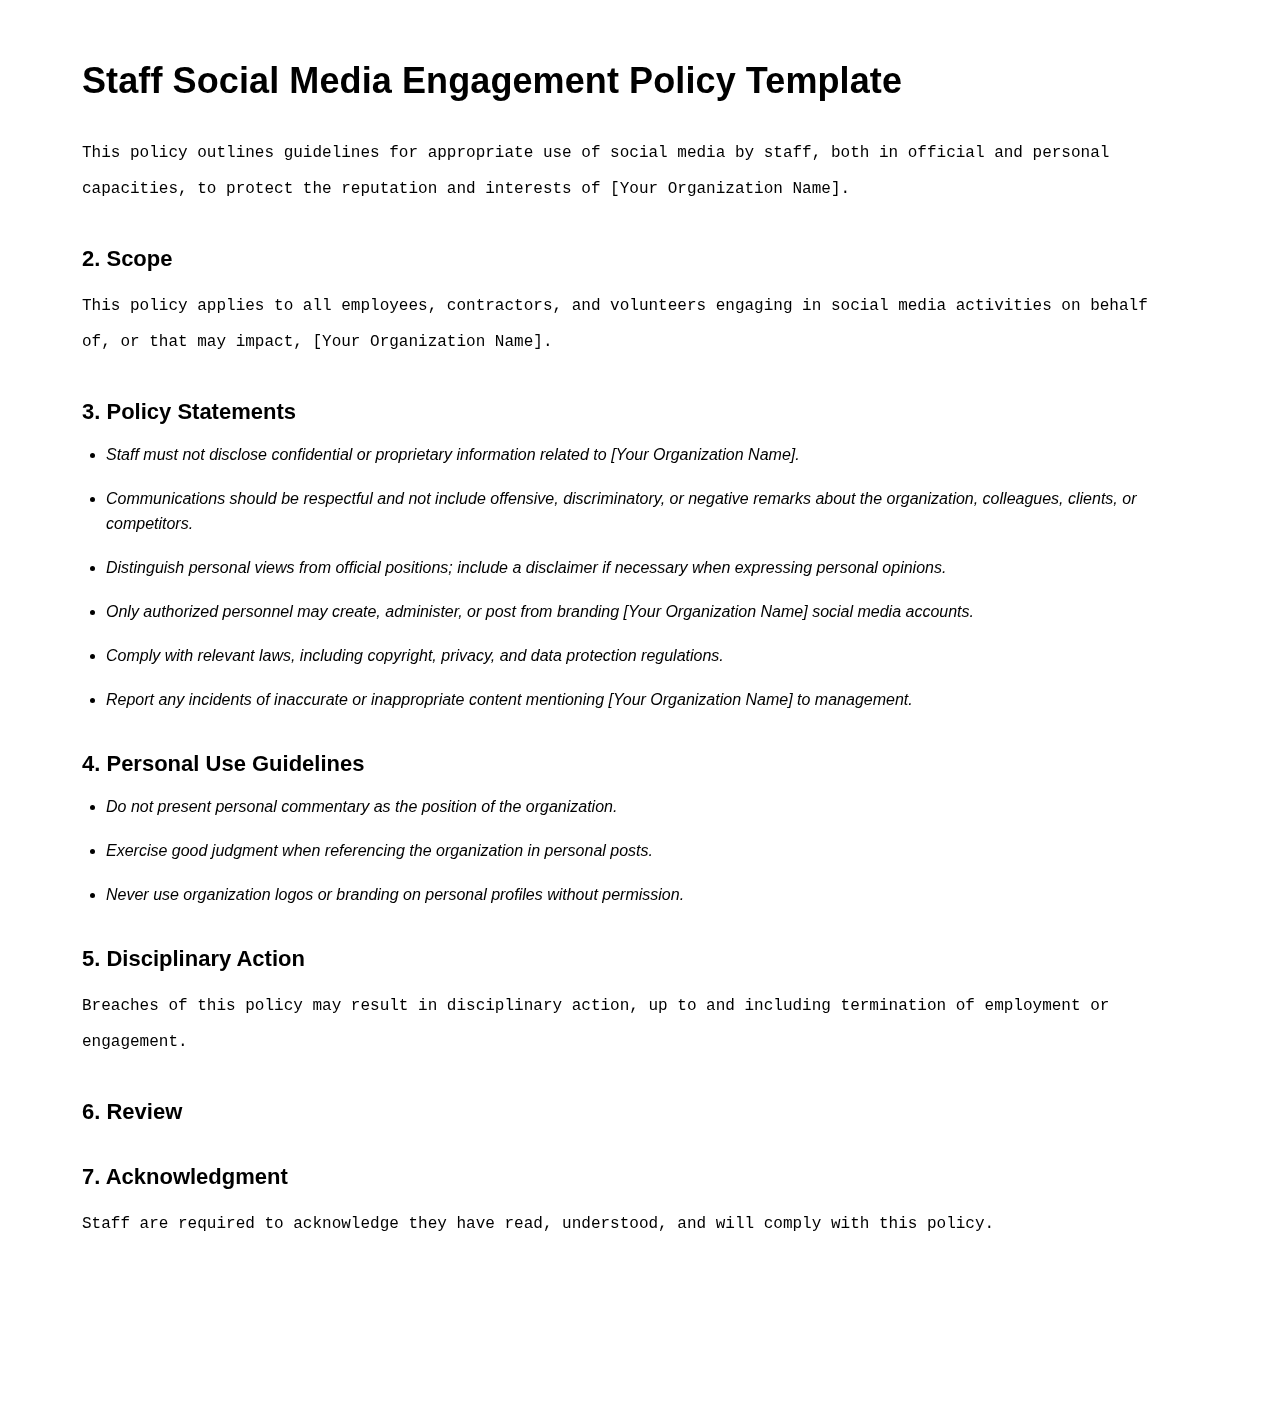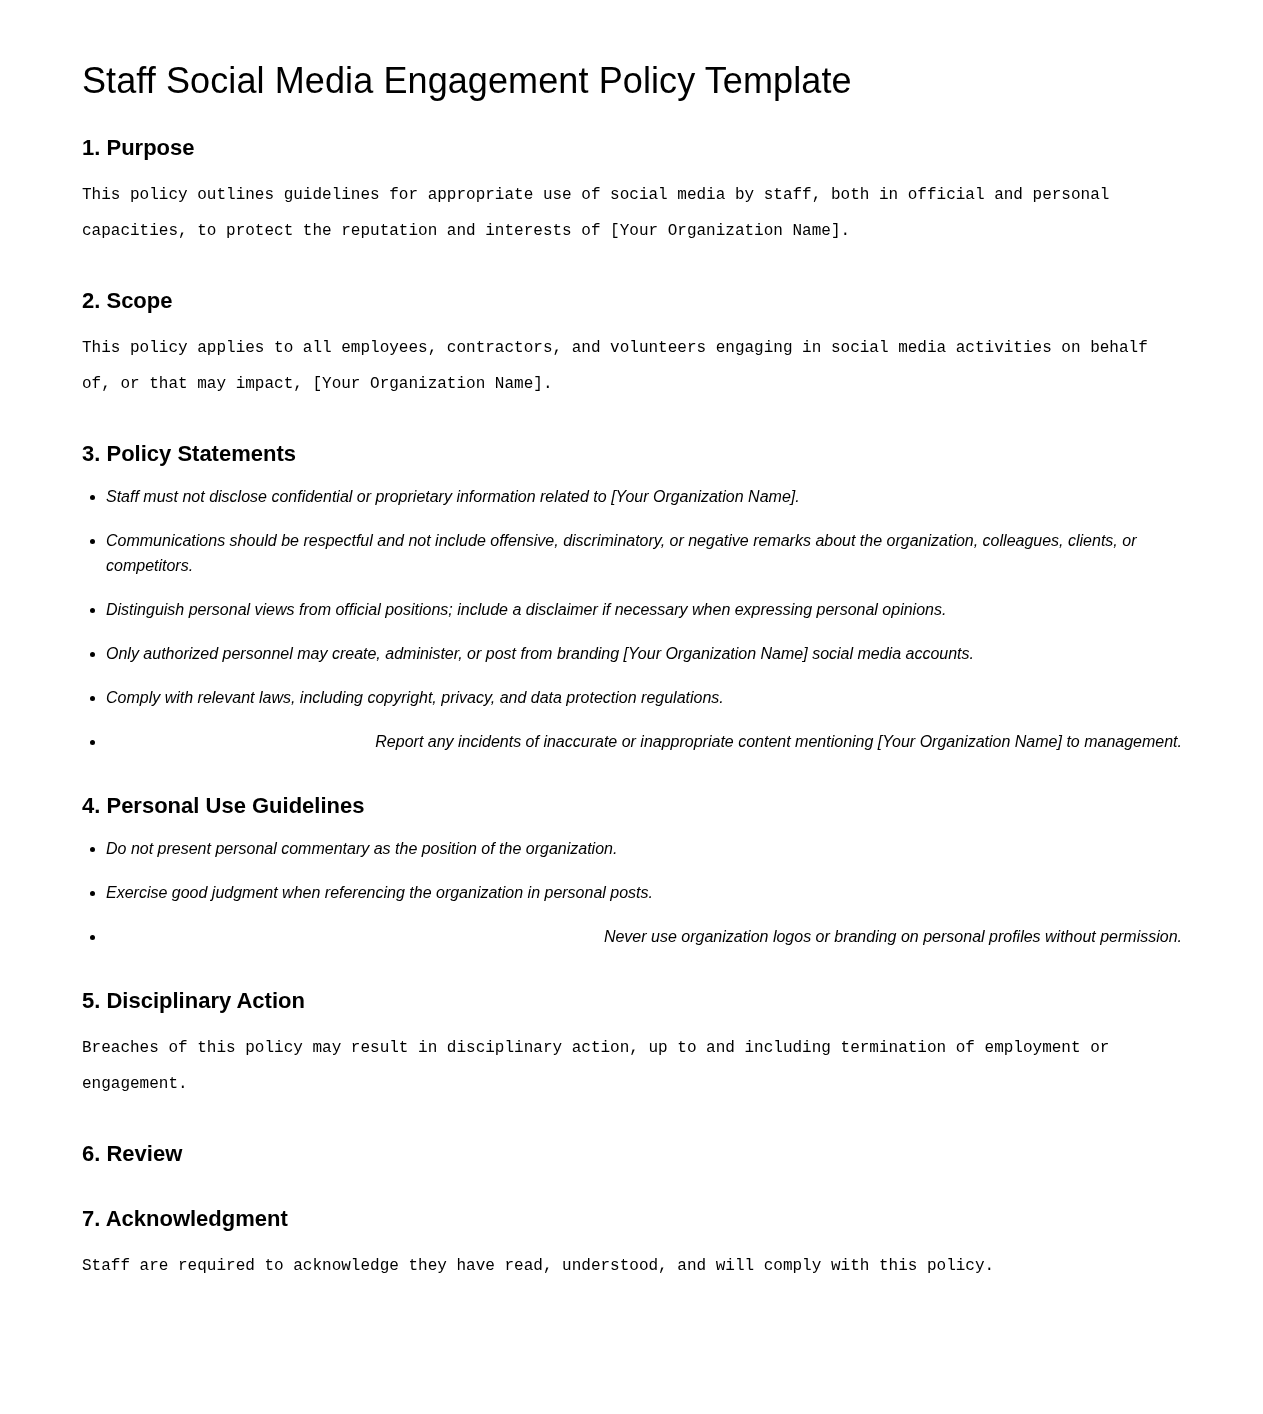--- a/index.html
+++ b/index.html
@@ -17,21 +17,21 @@
     .page {
       position: absolute;
       left: 82px;
       top: 0;
       width: 1100px;
       height: 1302px;
       overflow: hidden;
     }
     h1 {
       font-size: 36px;
-      font-weight: normal;
+      font-weight: bold;
       margin: 61px 0 0 0;
       line-height: 40px;
       letter-spacing: 0.1px;
     }
     h2 {
       font-size: 22px;
       font-weight: bold;
       margin: 0;
       line-height: 26px;
     }
@@ -48,37 +48,36 @@
       margin: 17px 0 0 0;
       padding-left: 24px;
       list-style: disc;
       font-style: italic;
     }
     li {
       font-size: 16px;
       line-height: 25px;
       margin: 0 0 19px 0;
     }
-    li:last-child { margin-bottom: 0; text-align: right; }
+    li:last-child { margin-bottom: 0; }
     .org-block { margin-top: 34px; }
     .org-name {
       font-size: 17px;
       font-weight: bold;
       line-height: 24px;
       margin: 0;
     }
   </style>
 </head>
 <body>
 
 <div class="page">
   <h1>Staff Social Media Engagement Policy Template</h1>
 
   <section class="section s1">
-    <h2>1. Purpose</h2>
     <p>This policy outlines guidelines for appropriate use of social media by staff, both in official and personal capacities, to protect the reputation and interests of [Your Organization Name].</p>
   </section>
 
   <section class="section sec-gap">
     <h2>2. Scope</h2>
     <p>This policy applies to all employees, contractors, and volunteers engaging in social media activities on behalf of, or that may impact, [Your Organization Name].</p>
   </section>
 
   <section class="section sec-gap">
     <h2>3. Policy Statements</h2>

